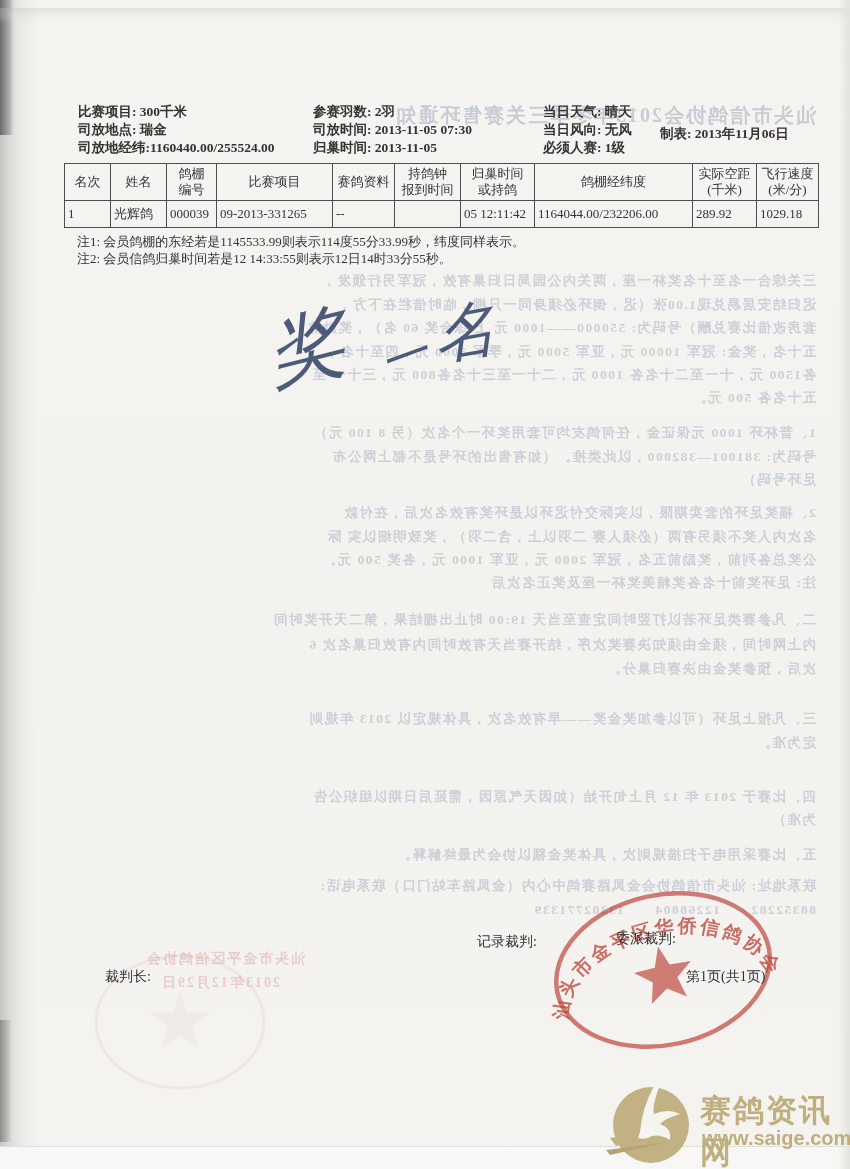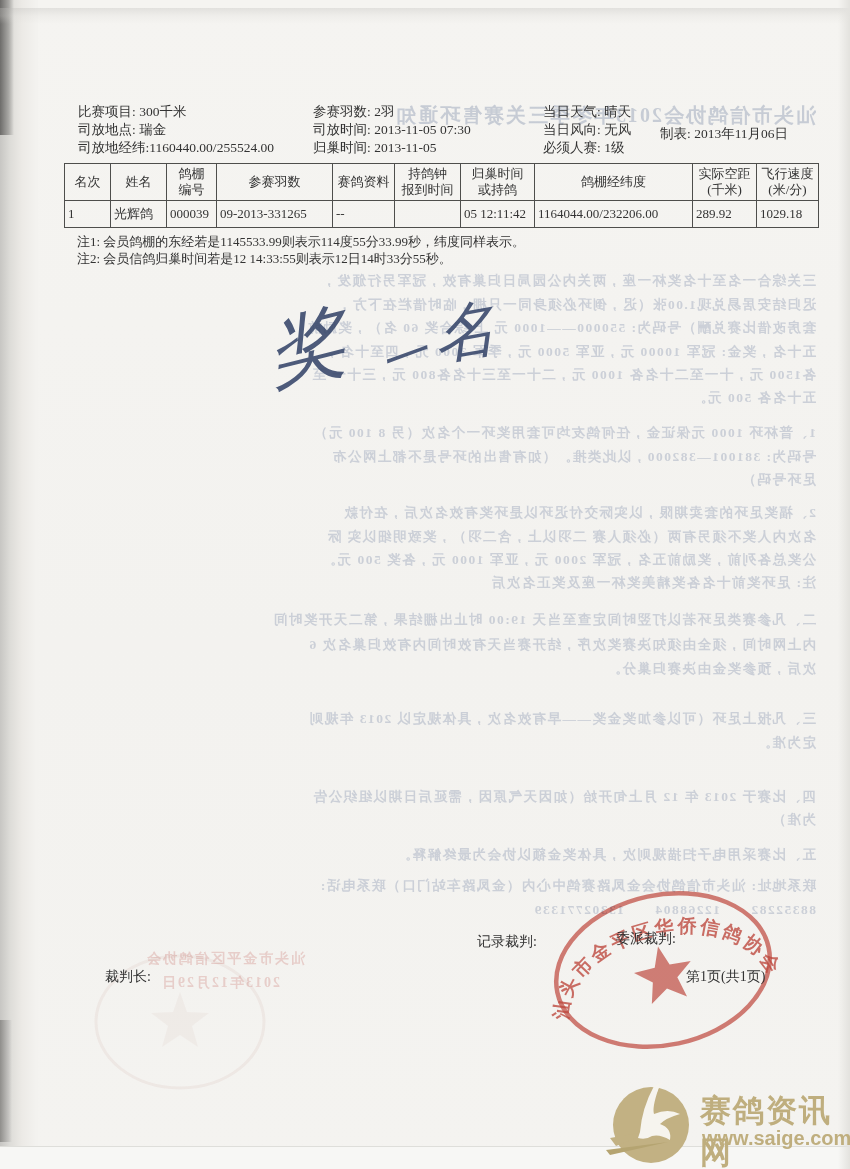--- a/index.html
+++ b/index.html
@@ -8,21 +8,21 @@
   
   .edge-left{position:absolute;left:0;top:0;bottom:22px;width:38px;background:linear-gradient(90deg,#c7c6c3 0,#dddcd8 10px,#eceae6 22px,#f3f2ef 36px);}
   .edge-left-top{position:absolute;left:0;top:0;width:14px;height:135px;background:linear-gradient(90deg,#6d6c6a,#a7a6a3 60%,transparent);}
   .edge-left-bot{position:absolute;left:0;top:1020px;width:12px;height:122px;background:linear-gradient(90deg,#8f8e8b,#bcbbb8 60%,transparent);}
   .edge-top{position:absolute;left:0;top:8px;right:0;height:16px;background:linear-gradient(180deg,rgba(190,189,186,.35),rgba(220,219,215,.25) 50%,transparent);}
   .edge-bottom{position:absolute;left:0;right:0;top:1146px;height:23px;background:#f7f7f5;border-top:1px solid #dededa;}
   .edge-right{position:absolute;right:0;top:0;bottom:0;width:12px;background:linear-gradient(270deg,#e3e2de,transparent);}
 
   .doc-title{position:absolute;left:60px;right:40px;top:58px;text-align:center;font-size:22px;font-weight:700;letter-spacing:1px;color:#262626;}
 
-  .meta{position:absolute;font-size:13.5px;color:#333;white-space:nowrap;}
+  .meta{position:absolute;font-size:13.5px;color:#333;white-space:nowrap;font-weight:bold;}
 
   
   table.results{position:absolute;left:64px;top:163px;width:754px;border-collapse:collapse;table-layout:fixed;}
   table.results th,table.results td{border:1.4px solid #4e4e4c;font-weight:400;font-size:13px;color:#333;padding:1px 3px;white-space:pre-line;line-height:1.25;}
   table.results th{height:37px;text-align:center;vertical-align:middle;}
   table.results td{height:27px;text-align:left;vertical-align:middle;white-space:nowrap;overflow:hidden;}
 
   .note{position:absolute;left:77px;font-size:13px;color:#333;white-space:nowrap;}
 
   
@@ -116,21 +116,21 @@
         <col style="width:158px">
         <col style="width:64px">
         <col style="width:62px">
     </colgroup>
     <tbody>
         <tr>
       <th>名次</th>
       <th>姓名</th>
       <th>鸽棚
 编号</th>
-      <th>参赛羽数</th>
+      <th>比赛项目</th>
       <th>赛鸽资料</th>
       <th>持鸽钟
 报到时间</th>
       <th>归巢时间
 或持鸽</th>
       <th>鸽棚经纬度</th>
       <th>实际空距
 (千米)</th>
       <th>飞行速度
 (米/分)</th>

